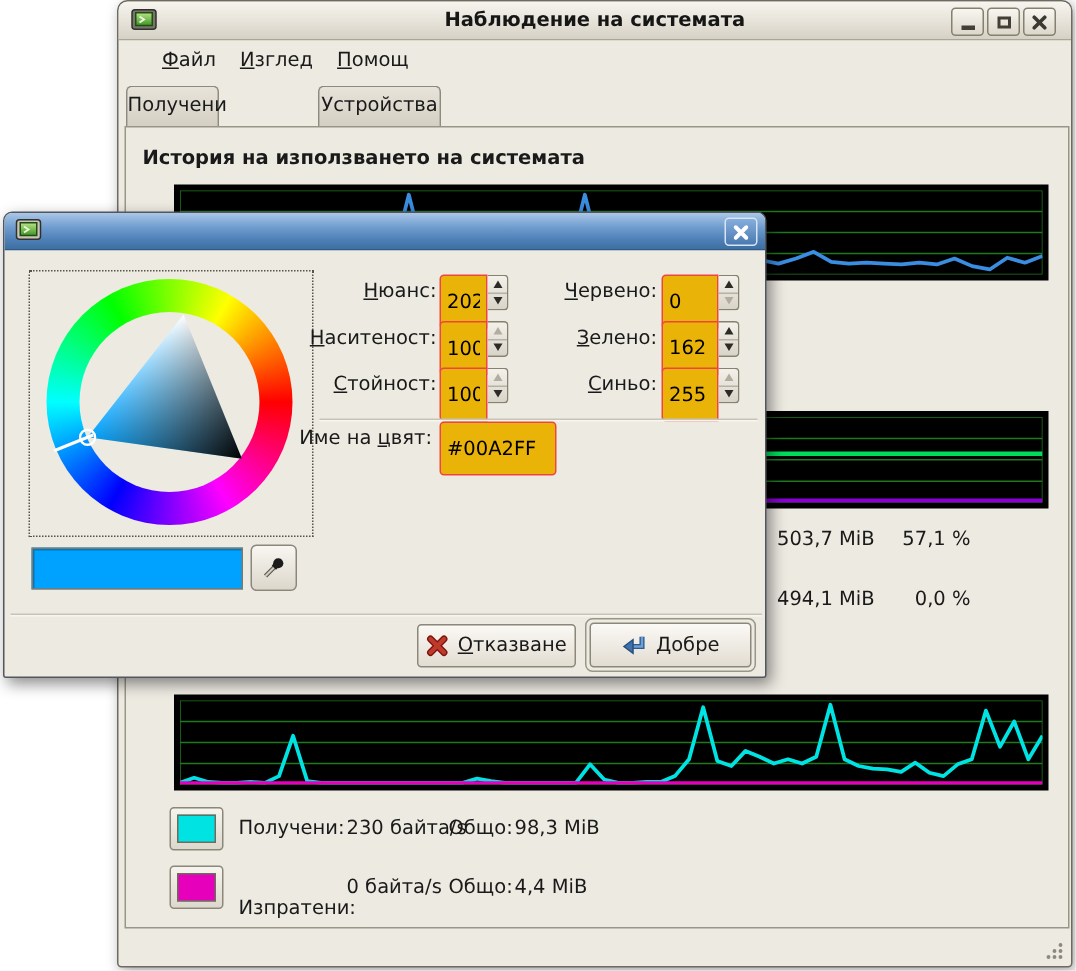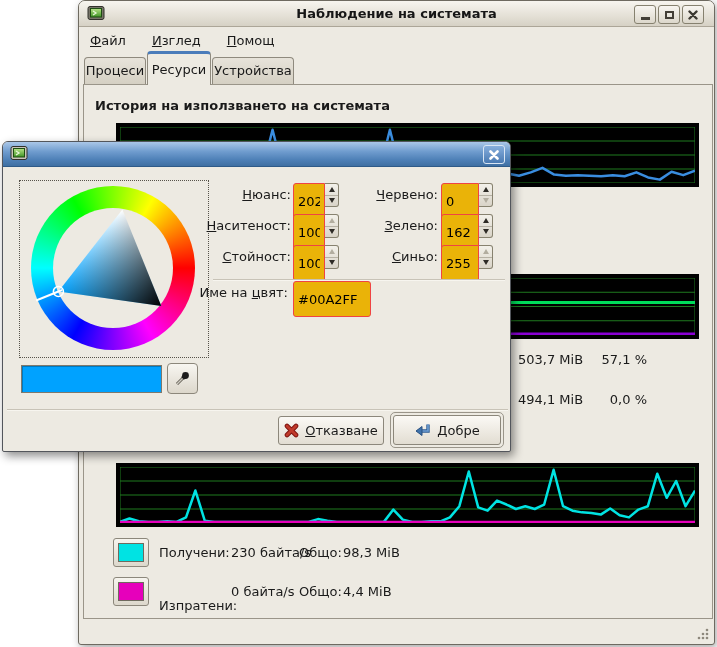--- a/index.html
+++ b/index.html
@@ -12,21 +12,21 @@
     border:1px solid #6e6a60; border-radius:7px 7px 3px 3px; box-shadow:2px 3px 9px rgba(0,0,0,.35); }
   .titlebar { left:0; top:0; width:100%; height:26px; border-radius:6px 6px 0 0;
     background:linear-gradient(#f7f5ef, #e4e0d6 60%, #d6d1c5); border-bottom:1px solid #aca698; }
   .titlebar .title { left:0; right:0; top:5px; text-align:center; font-weight:bold; font-size:13px; color:#161616; }
   .app-icon { left:8px; top:4px; width:18px; height:17px; }
   .win-btn { top:4px; width:22px; height:19px; border:1px solid #86816f; border-radius:3px;
     background:linear-gradient(#f8f6f1,#dcd7cb); display:flex; align-items:center; justify-content:center; }
   .glyph-min { width:9px; height:3px; background:#433f37; margin-top:7px; }
   .glyph-max { width:9px; height:8px; border:2px solid #433f37; }
 
-  .menubar { left:1px; top:27px; width:634px; height:25px; display:flex; align-items:center; padding-left:2px; gap:10px; }
+  .menubar { left:1px; top:27px; width:634px; height:25px; display:flex; align-items:center; padding-left:20px; gap:0; }
   .menu-item { padding:3px 8px; }
 
   .tab { position:absolute; border:1px solid #8f8a7e; border-bottom:none; border-radius:4px 4px 0 0;
     background:linear-gradient(#e7e3da,#d5d0c3); text-align:center; padding-top:5px; height:27px; top:56px; }
   .tab.active { top:50px; height:34px; padding-top:8px; background:#edeae2; z-index:3;
     border-top:3px solid #4a7cba; }
 
   .content-frame { left:4px; top:83px; width:630px; height:535px; border:1px solid #9a9589; background:#edeae2; }
   .section-title { font-weight:bold; font-size:13px; }
 
@@ -113,22 +113,21 @@
         </svg>
     </div>
   </div>
 
   <div class="abs menubar">
     <div class="menu-item"><u>Ф</u>айл</div>
     <div class="menu-item"><u>И</u>зглед</div>
     <div class="menu-item"><u>П</u>омощ</div>
   </div>
 
-  <div class="abs tab" style="left:5px;width:62px">Процеси</div>
-  <div class="abs tab active" style="left:68px;width:64px">Ресурси</div>
+  <div class="abs tab" style="left:5px;width:62px">Получени</div>
   <div class="abs tab" style="left:133px;width:82px">Устройства</div>
 
   <div class="abs content-frame"></div>
 
   <div class="abs section-title" style="left:16px;top:97px">История на използването на системата</div>
 
   <div class="abs chart" style="left:37px;top:122px;width:583px;height:64px">
       <svg viewBox="0 0 100 100" preserveAspectRatio="none" class="chart-svg">
         <line x1="0" y1="0" x2="100" y2="0" stroke="#1f7a1f" stroke-width="1" vector-effect="non-scaling-stroke"></line>
         <line x1="0" y1="25" x2="100" y2="25" stroke="#1f7a1f" stroke-width="1" vector-effect="non-scaling-stroke"></line>

